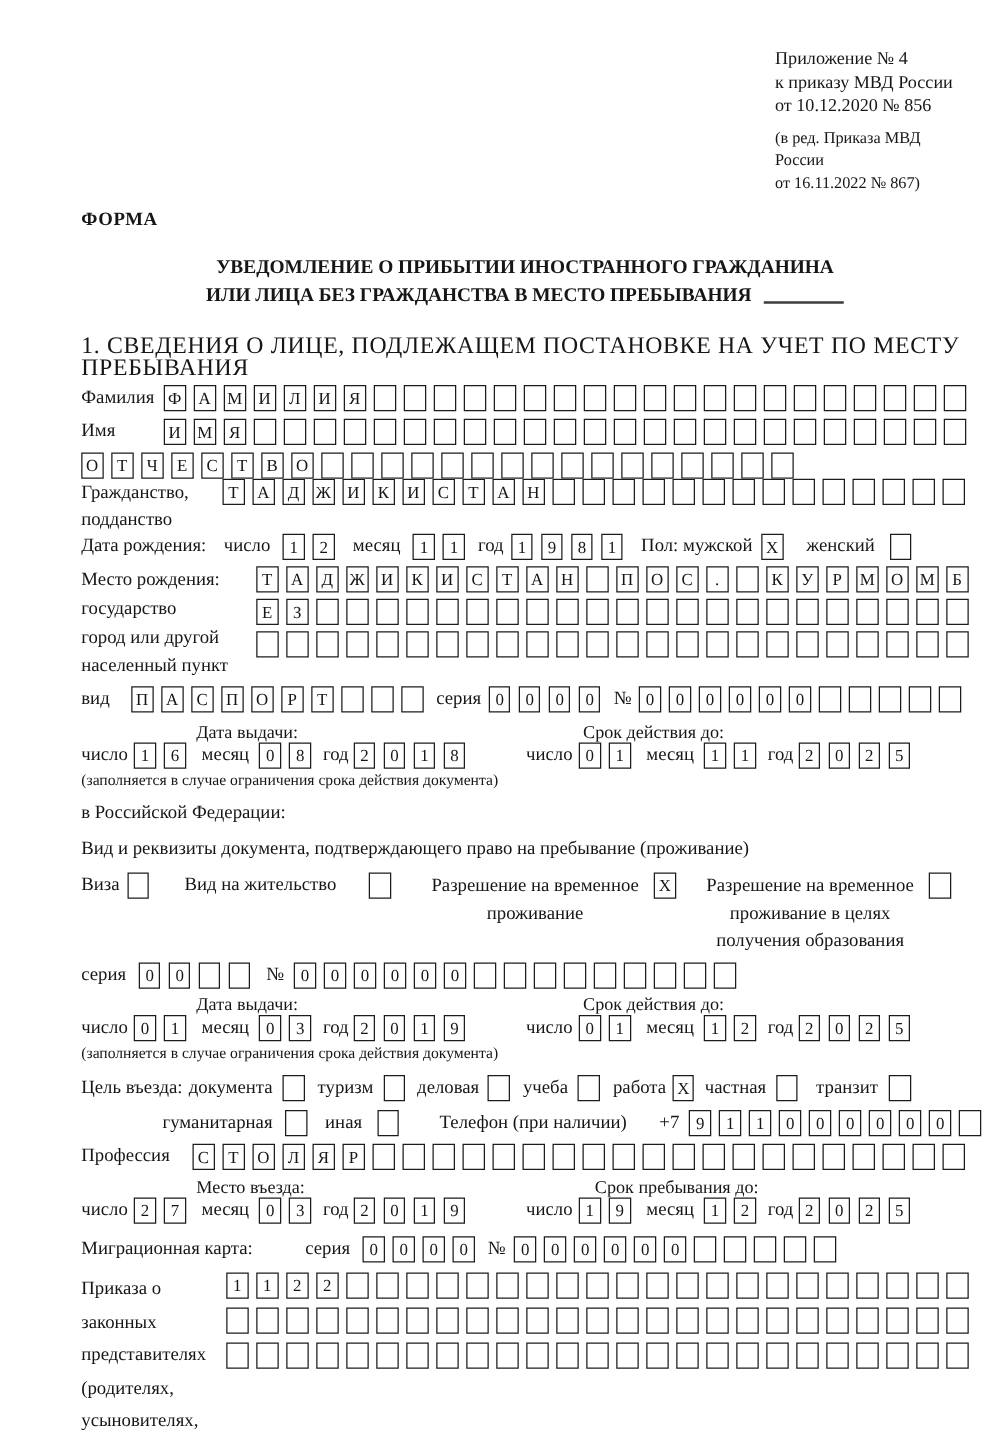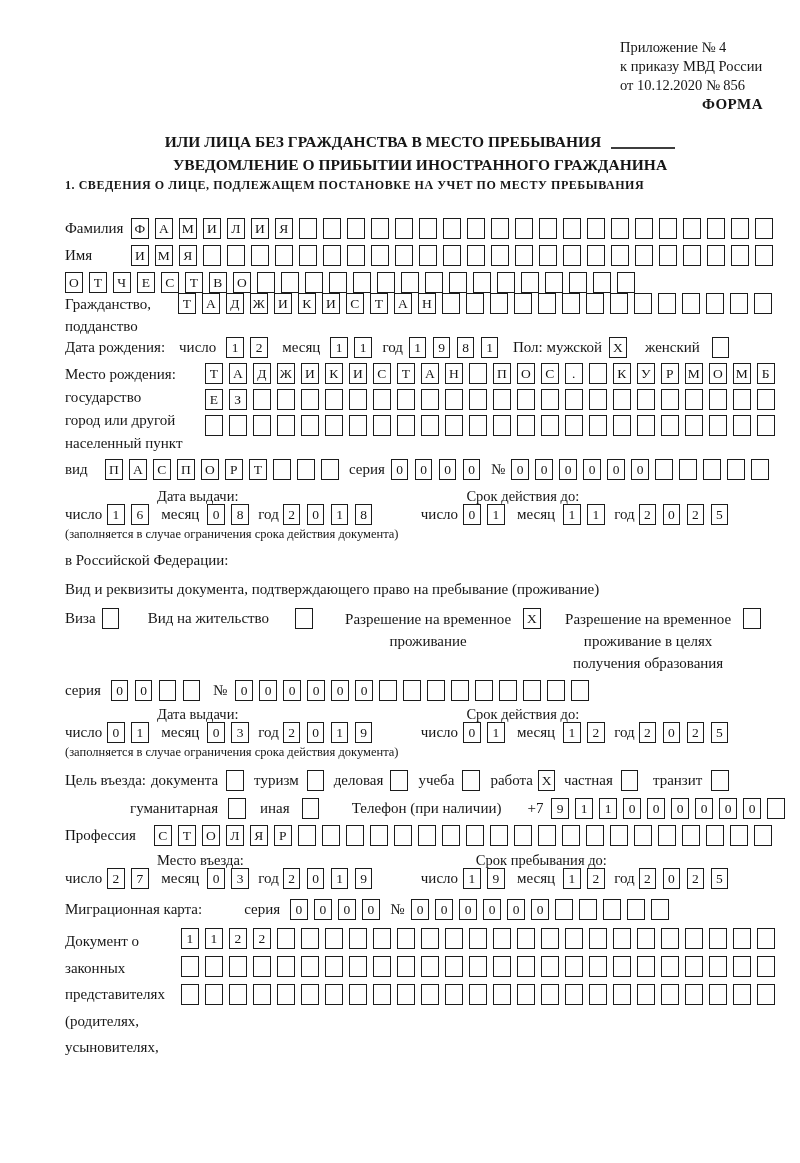--- a/index.html
+++ b/index.html
@@ -21,24 +21,24 @@
   .cells { display:flex; flex:none; }
   .cell {
     width:17.5px; height:21px; flex:none;
     border:1.5px solid #1c1c1c;
     margin-right:6.5px;
     display:inline-flex; align-items:center; justify-content:center;
     font-size:13.5px; line-height:1; background:#fff;
   }
   .hdr { margin-left:555px; font-size:14.5px; line-height:19px; }
   .hdr-ed { margin-top:6px; font-size:13px; line-height:18px; }
-  .forma { text-align:right; padding-right:12px; font-weight:bold; font-size:15px; line-height:19px; letter-spacing:0.5px; }
+  .forma { margin-top:12px; padding-right:12px; font-weight:bold; font-size:15px; line-height:19px; letter-spacing:0.5px; }
   .title { margin-top:16px; text-align:center; font-weight:bold; font-size:15.5px; line-height:23px; }
   .t-underline { display:inline-block; width:64px; border-bottom:2px solid #3d3d3d; transform:translateY(2px); margin-left:10px; }
-  .sec-heading { font-weight:bold; font-size:12px; line-height:18px; letter-spacing:0.55px; }
+  .sec-heading { margin-top:20px; font-weight:normal; font-size:19px; line-height:18px; letter-spacing:0.55px; }
   .centered-bold { text-align:center; font-weight:bold; font-size:14.5px; line-height:17px; }
   .note { font-size:12.5px; line-height:15px; }
   .note-right { text-align:left; }
   .dl-row { font-size:14.5px; line-height:16px; }
   .opt { display:flex; align-items:flex-start; flex:none; }
   .opt-label { text-align:center; line-height:22px; flex:none; }
   .w66 { width:66px; }
   .w113 { width:113px; }
   .w140 { width:140px; }
   .w89 { width:89px; }
@@ -47,31 +47,35 @@
 </style>
 </head>
 <body>
 
 <div class="page">
 
   <div class="hdr">
     <div>Приложение № 4</div>
     <div>к приказу МВД России</div>
     <div>от 10.12.2020 № 856</div>
+    <div class="hdr-ed">
+      <div>(в ред. Приказа МВД России</div>
+      <div>от 16.11.2022 № 867)</div>
+    </div>
   </div>
   <div class="forma">ФОРМА</div>
 
   <div class="title">
+    <div>УВЕДОМЛЕНИЕ О ПРИБЫТИИ ИНОСТРАННОГО ГРАЖДАНИНА</div>
     <div><span>ИЛИ ЛИЦА БЕЗ ГРАЖДАНСТВА В МЕСТО ПРЕБЫВАНИЯ</span><span class="t-underline"></span></div>
-    <div>УВЕДОМЛЕНИЕ О ПРИБЫТИИ ИНОСТРАННОГО ГРАЖДАНИНА</div>
   </div>
 
   <div class="sec-heading">1. СВЕДЕНИЯ О ЛИЦЕ, ПОДЛЕЖАЩЕМ ПОСТАНОВКЕ НА УЧЕТ ПО МЕСТУ ПРЕБЫВАНИЯ</div>
 
-  <div class="row" style="margin-top:24px">
+  <div class="row" style="margin-top:4px">
     <span class="lb w66">Фамилия</span>
     <span class="cells">
         <span class="cell">Ф</span>
         <span class="cell">А</span>
         <span class="cell">М</span>
         <span class="cell">И</span>
         <span class="cell">Л</span>
         <span class="cell">И</span>
         <span class="cell">Я</span>
         <span class="cell"></span>
@@ -653,21 +657,21 @@
         <span class="cell"></span>
         <span class="cell"></span>
         <span class="cell"></span>
         <span class="cell"></span>
         <span class="cell"></span>
       </span>
   </div>
 
   <div class="row" style="margin-top:8px">
     <span class="lbl-block w116">
-      <div>Документ о</div>
+      <div>Приказа о</div>
       <div>законных</div>
       <div>представителях</div>
       <div>(родителях,</div>
       <div>усыновителях,</div>
 
     </span>
     <span>
       <div class="cells" style="margin-bottom:7px">
           <span class="cell">1</span>
           <span class="cell">1</span>

